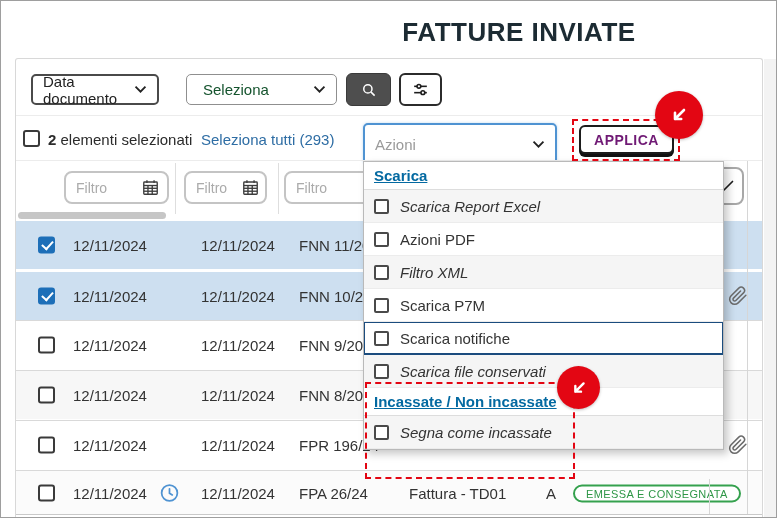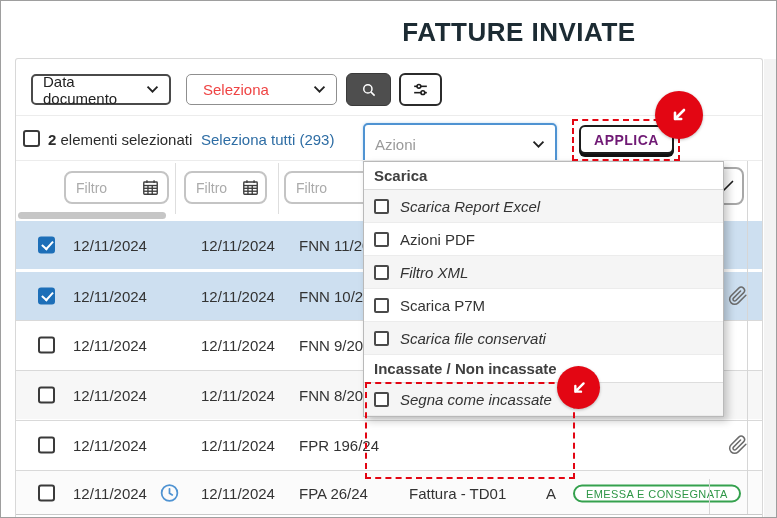--- a/index.html
+++ b/index.html
@@ -10,21 +10,21 @@
     font-size:26px;font-weight:600;letter-spacing:.5px;color:#1c2b33;}
 
   .panel{position:absolute;left:14px;top:57px;width:748px;height:461px;background:#fff;
     border:1px solid #d8d8d8;border-bottom:none;border-radius:3px 3px 0 0;}
   .right-strip{position:absolute;left:763px;top:58px;width:13px;height:460px;background:#f3f3f3;}
 
   
   .sel-box{position:absolute;height:31px;border-radius:5px;background:#fff;display:flex;align-items:center;
     padding:0 8px 0 10px;font-size:15px;justify-content:space-between;}
   .sel-dark{border:2px solid #4a4a4a;color:#222;}
-  .sel-light{border:1px solid #8f8f8f;color:#ef4444;padding-left:16px;}
+  .sel-light{border:1px solid #8f8f8f;color:#14532d;padding-left:16px;}
   .chev{width:17px;height:17px;flex:0 0 auto;margin-left:6px;}
   .btn-search{position:absolute;left:345px;top:72px;width:45px;height:33px;background:#4e4e4e;border:1px solid #3a3a3a;
     border-radius:6px;display:flex;align-items:center;justify-content:center;cursor:pointer;}
   .btn-sliders{position:absolute;left:398px;top:72px;width:43px;height:33px;background:#fff;border:2px solid #2b2b2b;
     border-radius:6px;display:flex;align-items:center;justify-content:center;cursor:pointer;}
 
   .hline{position:absolute;background:#ececec;height:1px;}
 
   
   .cb{width:17px;height:17px;border:2px solid #3a3a3a;border-radius:3px;background:#fff;position:relative;flex:0 0 auto;}
@@ -55,41 +55,41 @@
   
   .trow{position:absolute;left:15px;width:746px;}
   .trow .cell{position:absolute;top:50%;transform:translateY(-50%);font-size:15px;color:#333;white-space:nowrap;}
   .row-sep{position:absolute;left:15px;width:746px;height:1px;background:#d9d9d9;}
   .badge-green{display:inline-block;border:2px solid #35a14e;color:#2f9747;border-radius:12px;font-size:11px;
     letter-spacing:.4px;padding:1px 11px;background:#fff;white-space:nowrap;}
 
   
   .menu{position:absolute;left:362px;top:160px;width:361px;background:#fff;border:1px solid #b9b9b9;
     box-shadow:4px 4px 8px rgba(0,0,0,.22);z-index:10;}
-  .mh{height:28px;display:flex;align-items:center;padding-left:10px;font-size:15px;font-weight:bold;color:#404040;
-    border-bottom:1px solid #ddd;background:#fff;}
+  .mh{height:28px;display:flex;align-items:center;padding-left:10px;font-size:15px;font-weight:bold;color:#0369a1;
+    border-bottom:1px solid #ddd;background:#fff;text-decoration:underline;}
   .mi{height:33px;display:flex;align-items:center;padding-left:10px;font-size:15px;color:#333;background:#fff;
     border-bottom:1px solid #ececec;cursor:pointer;}
   .mi.alt{background:#f5f5f5;font-style:italic;}
   .mi.focused{box-shadow:inset 0 0 0 1px #1b4c7e;border-bottom:1px solid #1b4c7e;}
   .mcb{width:15px;height:15px;border:2px solid #4a4a4a;border-radius:2px;background:#fff;margin-right:11px;flex:0 0 auto;}
 
   svg{display:block;}
 </style>
 </head>
 <body>
 
 <div class="page">
 
   <div class="page-title">FATTURE INVIATE</div>
 
   <div class="panel"></div>
   <div class="right-strip"></div>
 
-  <div class="sel-box sel-dark" style="left:30px;top:73px;width:140px;">
+  <div class="sel-box sel-dark" style="left:30px;top:73px;width:128px;">
     <span>Data documento</span>
     <span class="chev">
       <svg viewBox="0 0 24 24" fill="none" stroke="#222" stroke-width="2.6">
           <path d="M5 8l7 7 7-7"></path>
         </svg>
     </span>
   </div>
   <div class="sel-box sel-light" style="left:185px;top:73px;width:151px;">
     <span>Seleziona</span>
     <span class="chev">
@@ -267,20 +267,24 @@
       <span>Azioni PDF</span>
     </div>
     <div class="mi alt">
       <span class="mcb"></span>
       <span>Filtro XML</span>
     </div>
     <div class="mi">
       <span class="mcb"></span>
       <span>Scarica P7M</span>
     </div>
+    <div class="mi focused">
+      <span class="mcb"></span>
+      <span>Scarica notifiche</span>
+    </div>
     <div class="mi alt">
       <span class="mcb"></span>
       <span>Scarica file conservati</span>
     </div>
     <div class="mh">Incassate / Non incassate</div>
     <div class="mi alt">
       <span class="mcb"></span>
       <span>Segna come incassate</span>
     </div>
   </div>

